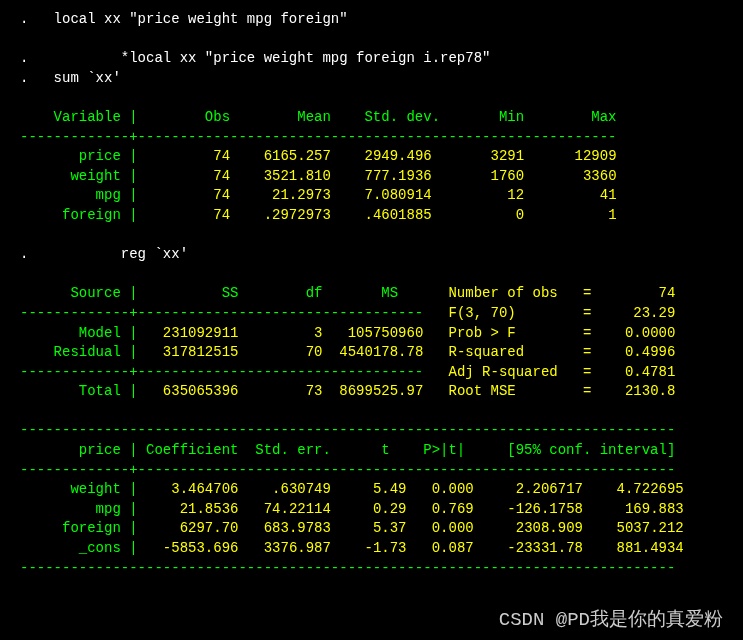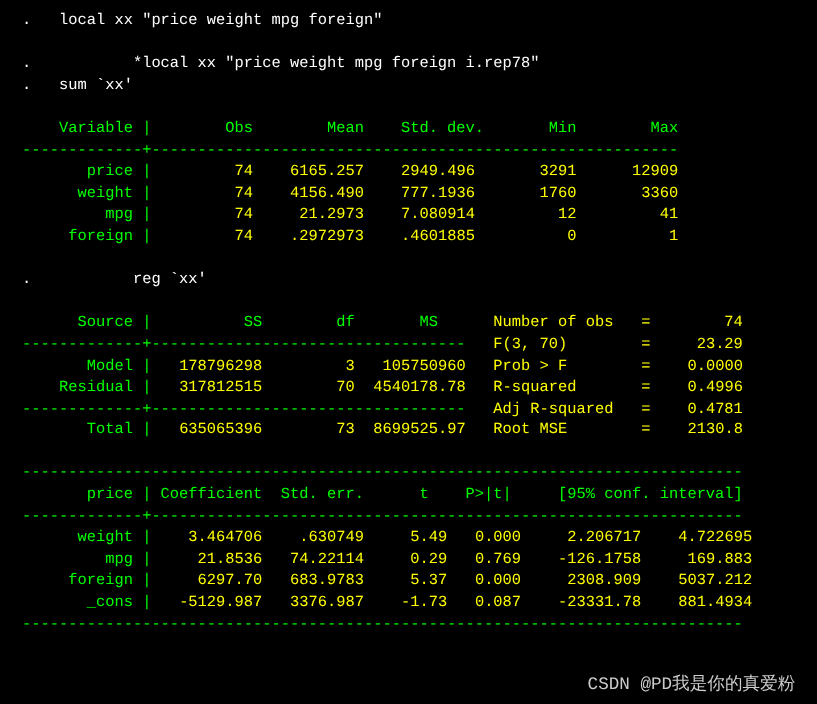--- a/index.html
+++ b/index.html
@@ -14,54 +14,54 @@
     .line { white-space: pre; line-height: 1.4; }
     .header { color: #00ff00; }
     .yellow { color: #ffff00; text-align: right; }
     .green { color: #00ff00; }
     .rule { color: #00ff00; }
     .watermark {
       position: absolute;
       bottom: 8px;
       right: 20px;
       color: #ccc;
-      font-size: 16px;
+      font-size: 19px;
     }
   </style>
 </head>
 <body>
 
 <div class="line">.   local xx "price weight mpg foreign"</div>
 <div class="line"> </div>
 <div class="line">.           *local xx "price weight mpg foreign i.rep78"</div>
 <div class="line">.   sum `xx'</div>
 <div class="line"> </div>
 
 <div class="line header"><span>    Variable </span><span class="green">|</span><span>        Obs        Mean    Std. dev.       Min        Max</span></div>
 <div class="line rule">-------------+---------------------------------------------------------</div>
 <div class="line"><span class="green">       price</span><span class="green"> |</span><span class="yellow">         74</span><span class="yellow">    6165.257</span><span class="yellow">    2949.496</span><span class="yellow">       3291</span><span class="yellow">      12909</span></div>
-<div class="line"><span class="green">      weight</span><span class="green"> |</span><span class="yellow">         74</span><span class="yellow">    4156.490</span><span class="yellow">    777.1936</span><span class="yellow">       1760</span><span class="yellow">       3360</span></div>
+<div class="line"><span class="green">      weight</span><span class="green"> |</span><span class="yellow">         74</span><span class="yellow">    3521.810</span><span class="yellow">    777.1936</span><span class="yellow">       1760</span><span class="yellow">       3360</span></div>
 <div class="line"><span class="green">         mpg</span><span class="green"> |</span><span class="yellow">         74</span><span class="yellow">     21.2973</span><span class="yellow">    7.080914</span><span class="yellow">         12</span><span class="yellow">         41</span></div>
 <div class="line"><span class="green">     foreign</span><span class="green"> |</span><span class="yellow">         74</span><span class="yellow">    .2972973</span><span class="yellow">    .4601885</span><span class="yellow">          0</span><span class="yellow">          1</span></div>
 
 <div class="line"> </div>
 <div class="line">.           reg `xx'</div>
 <div class="line"> </div>
 
 <div class="line"><span class="green">      Source |          SS        df       MS   </span><span class="yellow">   Number of obs   =        74</span></div>
 <div class="line"><span class="rule">-------------+----------------------------------   </span><span class="yellow">F(3, 70)        =     23.29</span></div>
-<div class="line"><span class="green">       Model</span><span class="green"> |</span><span class="yellow">   178796298</span><span class="yellow">         3</span><span class="yellow">   105750960</span><span class="yellow">   Prob &gt; F        =    0.0000</span></div>
+<div class="line"><span class="green">       Model</span><span class="green"> |</span><span class="yellow">   231092911</span><span class="yellow">         3</span><span class="yellow">   105750960</span><span class="yellow">   Prob &gt; F        =    0.0000</span></div>
 <div class="line"><span class="green">    Residual</span><span class="green"> |</span><span class="yellow">   317812515</span><span class="yellow">        70</span><span class="yellow">  4540178.78</span><span class="yellow">   R-squared       =    0.4996</span></div>
 <div class="line"><span class="rule">-------------+----------------------------------   </span><span class="yellow">Adj R-squared   =    0.4781</span></div>
 <div class="line"><span class="green">       Total</span><span class="green"> |</span><span class="yellow">   635065396</span><span class="yellow">        73</span><span class="yellow">  8699525.97</span><span class="yellow">   Root MSE        =    2130.8</span></div>
 
 <div class="line"> </div>
 <div class="line rule">------------------------------------------------------------------------------</div>
 <div class="line green">       price | Coefficient  Std. err.      t    P&gt;|t|     [95% conf. interval]</div>
 <div class="line rule">-------------+----------------------------------------------------------------</div>
 
 <div class="line"><span class="green">      weight</span><span class="green"> |</span><span class="yellow">    3.464706</span><span class="yellow">    .630749</span><span class="yellow">     5.49</span><span class="yellow">   0.000</span><span class="yellow">     2.206717</span><span class="yellow">    4.722695</span></div>
 <div class="line"><span class="green">         mpg</span><span class="green"> |</span><span class="yellow">     21.8536</span><span class="yellow">   74.22114</span><span class="yellow">     0.29</span><span class="yellow">   0.769</span><span class="yellow">    -126.1758</span><span class="yellow">     169.883</span></div>
 <div class="line"><span class="green">     foreign</span><span class="green"> |</span><span class="yellow">     6297.70</span><span class="yellow">   683.9783</span><span class="yellow">     5.37</span><span class="yellow">   0.000</span><span class="yellow">     2308.909</span><span class="yellow">    5037.212</span></div>
-<div class="line"><span class="green">       _cons</span><span class="green"> |</span><span class="yellow">   -5129.987</span><span class="yellow">   3376.987</span><span class="yellow">    -1.73</span><span class="yellow">   0.087</span><span class="yellow">    -23331.78</span><span class="yellow">    881.4934</span></div>
+<div class="line"><span class="green">       _cons</span><span class="green"> |</span><span class="yellow">   -5853.696</span><span class="yellow">   3376.987</span><span class="yellow">    -1.73</span><span class="yellow">   0.087</span><span class="yellow">    -23331.78</span><span class="yellow">    881.4934</span></div>
 <div class="line rule">------------------------------------------------------------------------------</div>
 
 <div class="watermark">CSDN @PD我是你的真爱粉</div>
 
 </body></html>

